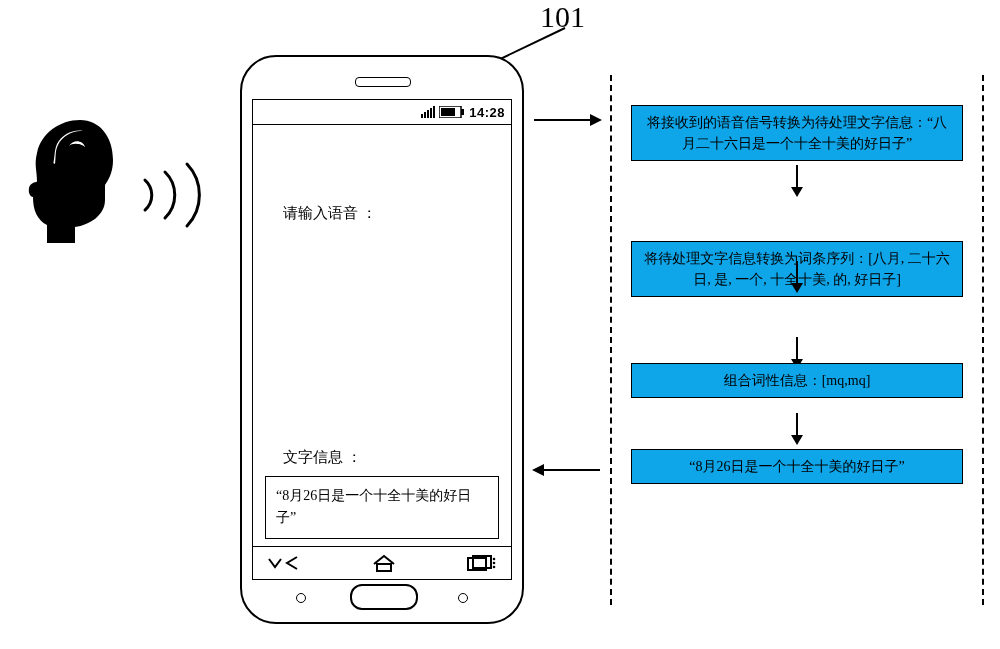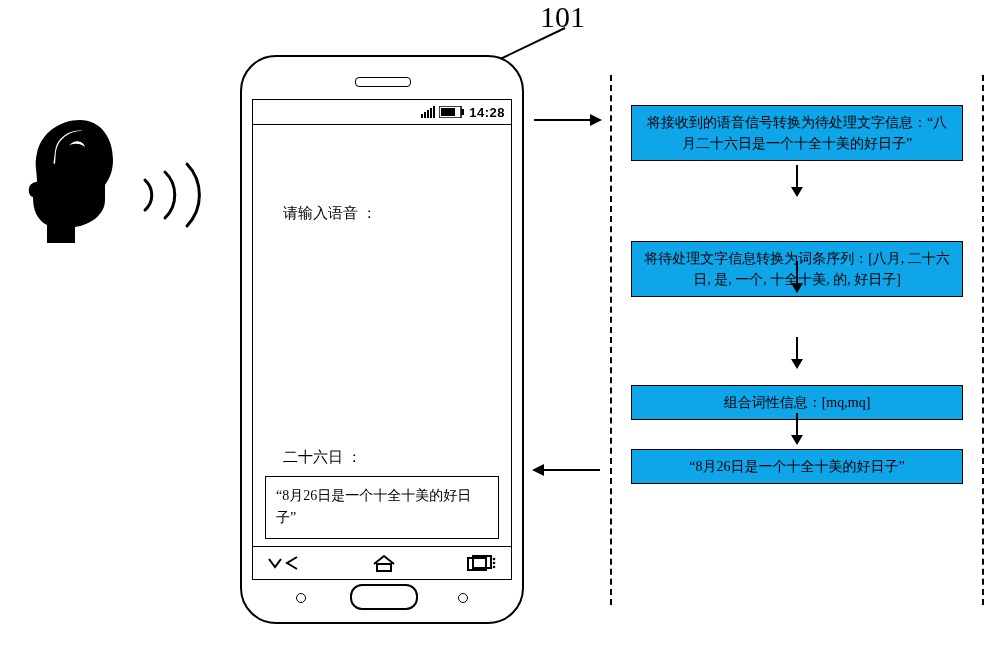--- a/index.html
+++ b/index.html
@@ -195,21 +195,21 @@
     position: absolute;
   }
 
   
   #box1 { top: 30px; }
   #arr1 { top: 90px; height: 32px; }
   #box2 { top: 126px; margin-top: 40px; }
   #arr2 { top: 186px; height: 32px; }
   #box3 { top: 222px; }
   #arr3 { top: 262px; height: 32px; }
-  #box4 { top: 310px; }
+  #box4 { top: 288px; }
   #arr4 { top: 338px; height: 32px; }
   #box5 { top: 374px; }
 
 </style>
 </head>
 <body>
 
 <div class="canvas">
 
   <div class="abs head">
@@ -285,21 +285,21 @@
             <rect x="0" y="0" width="22" height="12" fill="none" stroke="#000" stroke-width="1.5"></rect>
             <rect x="2" y="2" width="14" height="8" fill="#000"></rect>
             <rect x="22" y="3" width="3" height="6" fill="#000"></rect>
           </svg>
         </span>
         <span class="clock">14:28</span>
       </div>
 
       <div class="screen-body">
         <div class="prompt-voice">请输入语音 ：</div>
-        <div class="label-text-info">二十六日 ：</div>
+        <div class="label-text-info">文字信息 ：</div>
         <div class="result-box">
           <span>“8月26日是一个十全十美的好日子”</span>
         </div>
       </div>
 
       <div class="nav-bar">
         <div class="nav-item">
           <svg width="34" height="16" viewBox="0 0 34 16">
             <polyline points="2,4 8,12 14,4" fill="none" stroke="#000" stroke-width="2"></polyline>
             <polyline points="30,2 20,8 30,14" fill="none" stroke="#000" stroke-width="2"></polyline>

